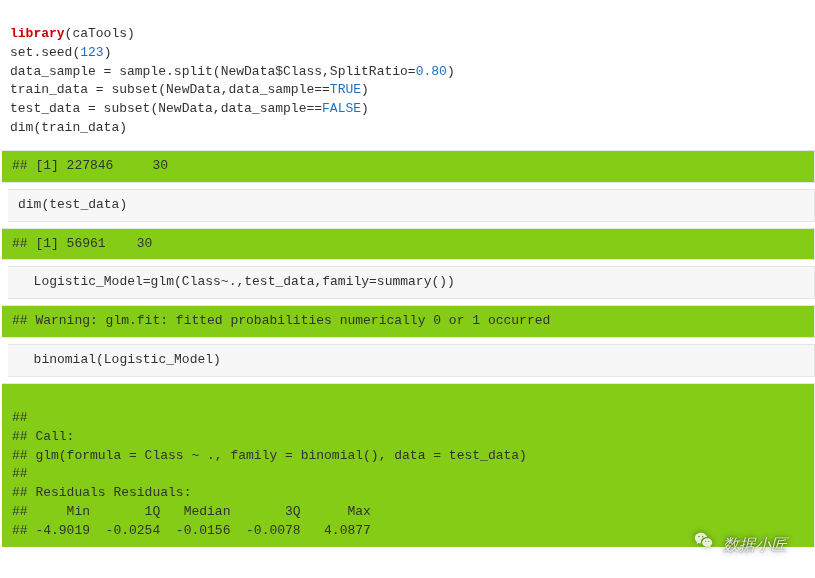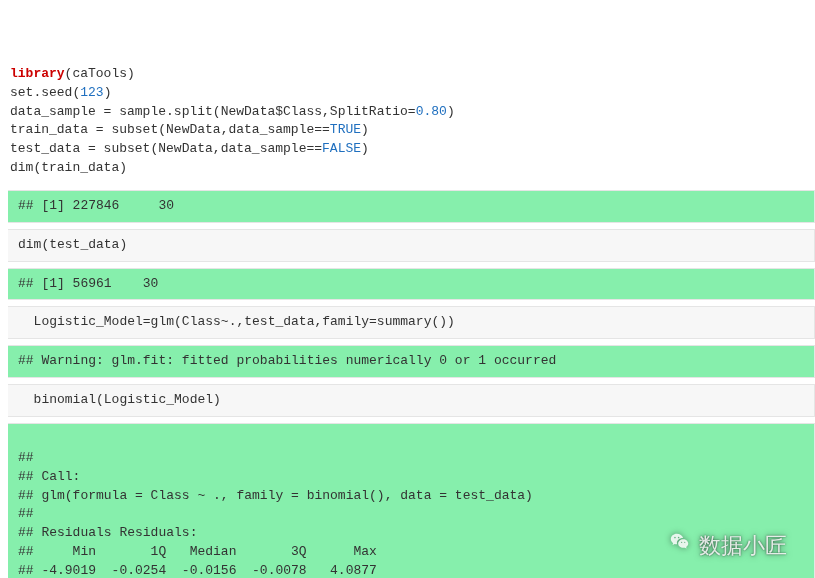--- a/index.html
+++ b/index.html
@@ -8,52 +8,52 @@
     background: #ffffff;
     font-family: Consolas, "Courier New", monospace;
     font-size: 13px;
     line-height: 1.45;
     width: 815px;
   }
   .block {
     padding: 6px 10px;
     white-space: pre;
     overflow: hidden;
-    margin-top: 40px;
   }
   .code-block {
     background: #ffffff;
     color: #333333;
   }
   .output-block {
-    background: #86efac;
+    background: #84cc16;
     border: 1px solid #e5e5e5;
     color: #333333;
-    margin: 6px 0 6px 8px;
+    margin: 6px 0 6px 2px;
     border-left: none;
   }
   .input-block {
     background: #f7f7f7;
     border: 1px solid #e5e5e5;
     color: #333333;
     margin: 6px 0 6px 8px;
     border-left: none;
   }
   .tok { white-space: pre; }
   .kw-red { color: #cc0000; font-weight: bold; }
   .num-blue { color: #1f6fbf; }
   .bool-blue { color: #1f6fbf; }
   .watermark {
     position: absolute;
     right: 28px;
     top: 530px;
     color: rgba(255,255,255,0.85);
     text-shadow: 0 0 6px rgba(0,0,0,0.5), 0 0 2px rgba(0,0,0,0.6);
     font-family: "Microsoft YaHei", sans-serif;
-    font-size: 22px;
+    font-size: 16px;
+    font-style: italic;
     display: flex;
     align-items: center;
     gap: 8px;
     pointer-events: none;
   }
   .watermark svg { width: 22px; height: 22px; filter: drop-shadow(0 0 3px rgba(0,0,0,0.5)); }
 </style>
 </head>
 <body>
 

